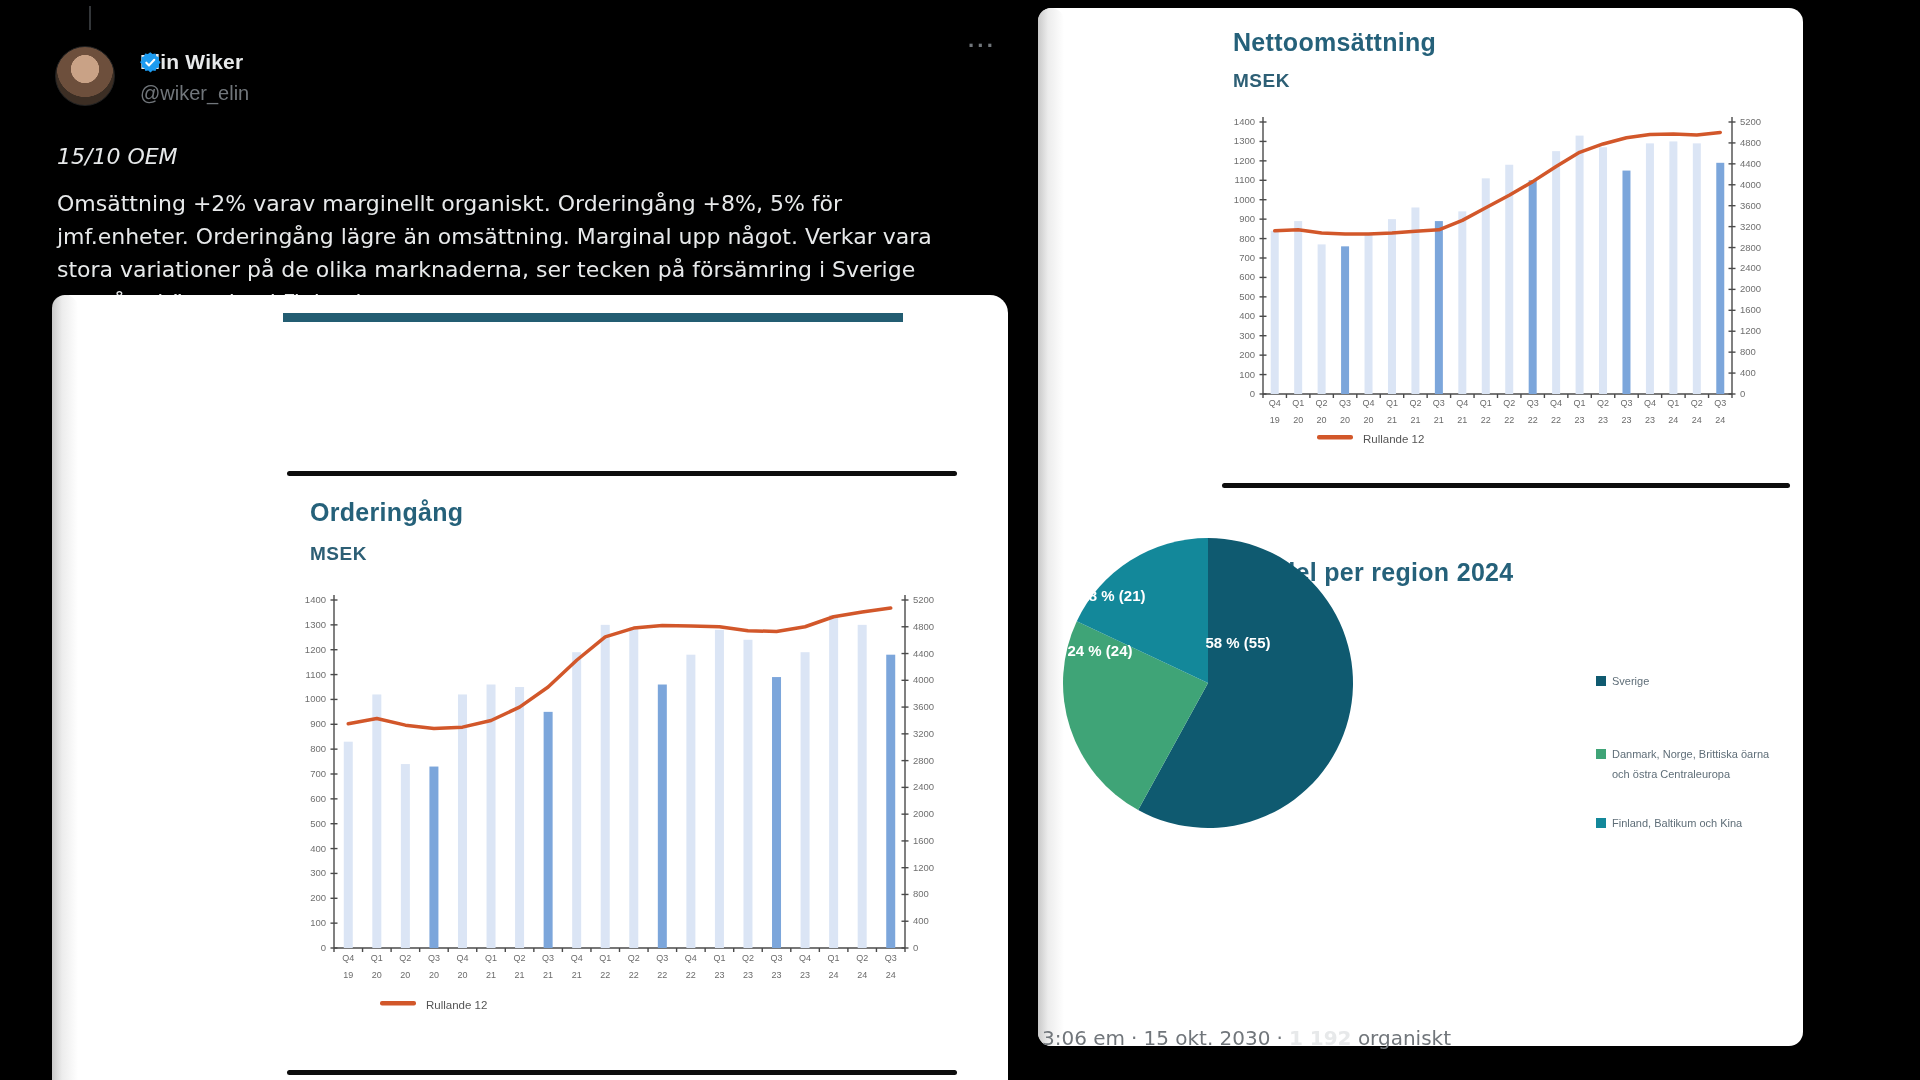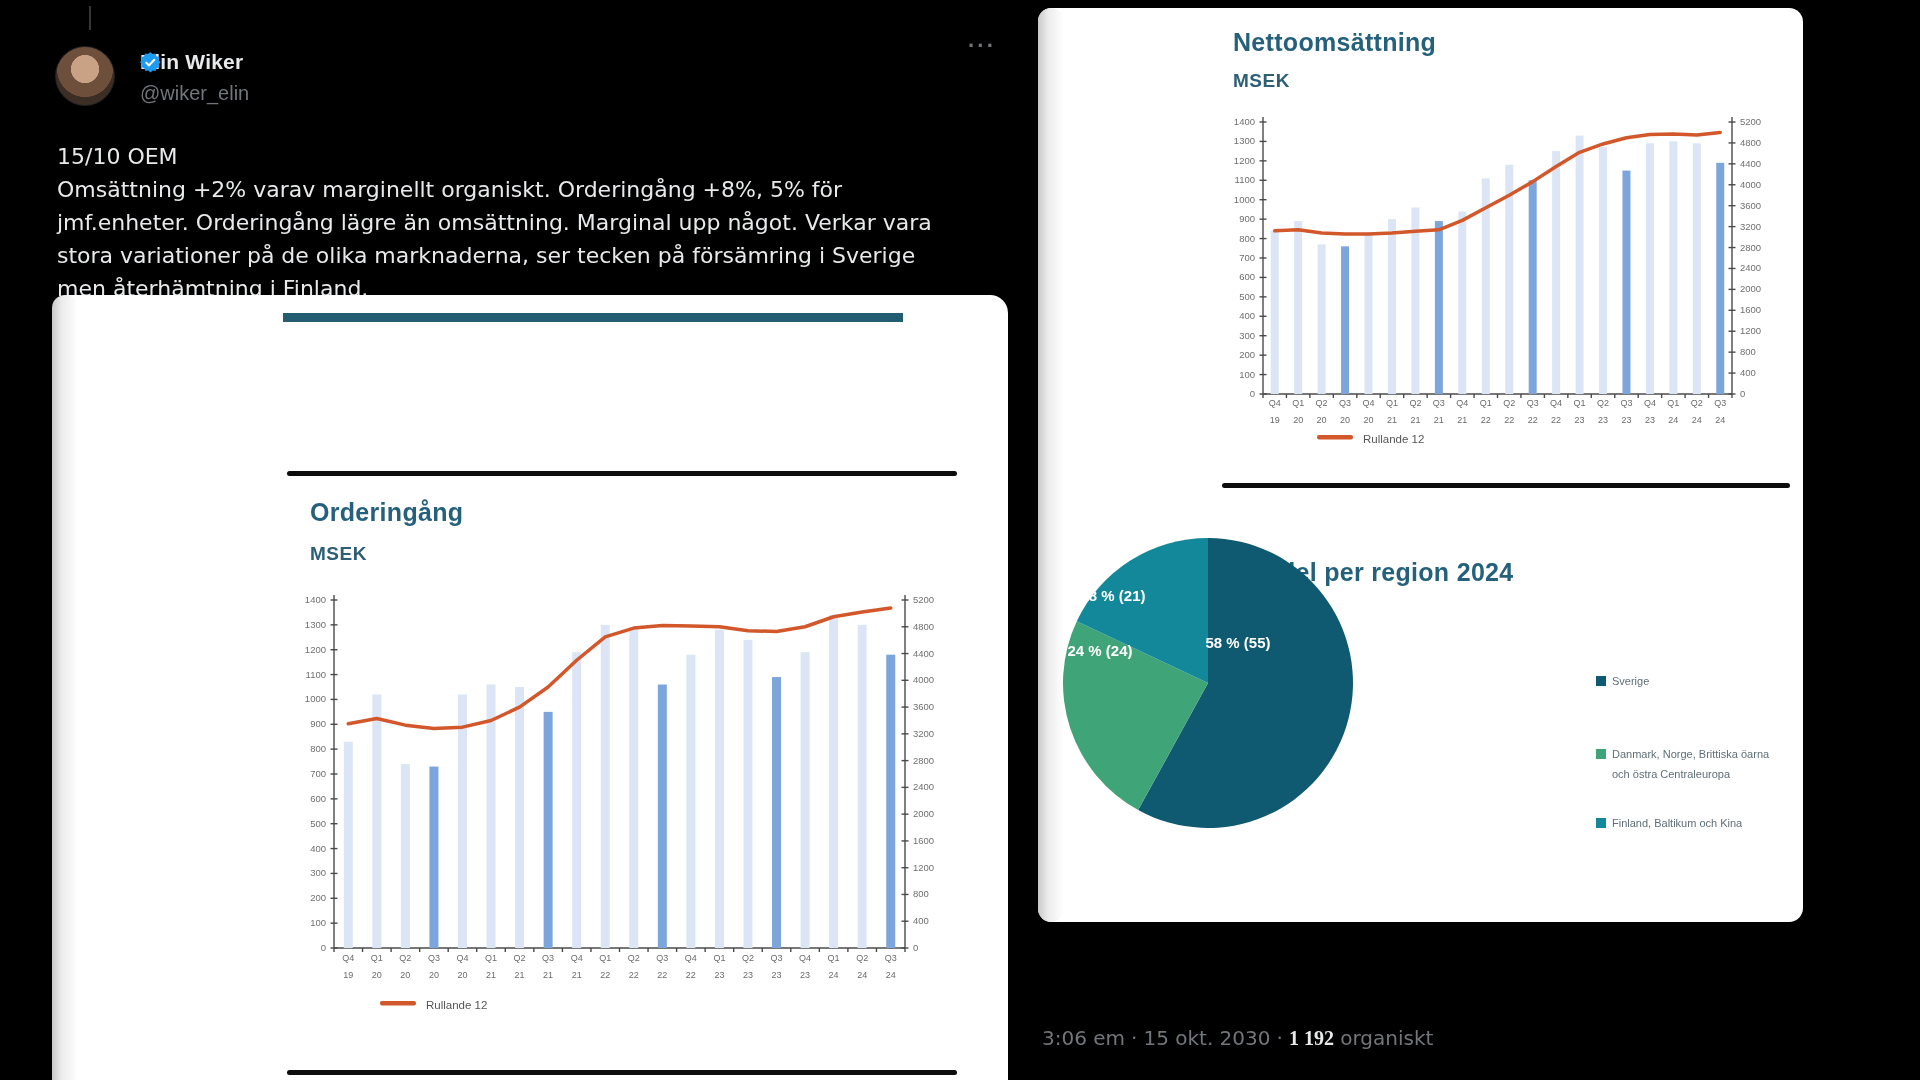--- a/index.html
+++ b/index.html
@@ -12,25 +12,25 @@
           border:1px solid #222;}
   .name-row{position:absolute;left:140px;top:50px;display:flex;align-items:center;gap:7px;}
   .author-name{color:#e7e9ea;font-size:21px;font-weight:bold;letter-spacing:.2px;}
   .badge{width:21px;height:21px;display:block;}
   .handle{position:absolute;left:140px;top:82px;color:#71767b;font-size:20px;}
   .more-btn{position:absolute;left:968px;top:36px;color:#71767b;font-size:22px;letter-spacing:2px;
             font-weight:bold;cursor:pointer;line-height:20px;}
   
   .tweet-text{position:absolute;left:57px;top:140px;width:900px;color:#e7e9ea;font-size:22px;
               line-height:33px;font-family:"DejaVu Sans","Liberation Sans",sans-serif;}
-  .tweet-text .t1{margin-bottom:0;}
+  .tweet-text .t1{margin-bottom:14px;font-style:italic;}
   
   .card{position:absolute;background:#fff;}
   .card-left{left:52px;top:295px;width:956px;height:800px;border-radius:18px 18px 0 0;}
-  .card-right{left:1038px;top:8px;width:765px;height:914px;border-radius:14px;}
+  .card-right{left:1038px;top:8px;width:765px;height:1038px;border-radius:14px;}
   .page-edge{position:absolute;left:0;top:0;bottom:0;width:26px;
              background:linear-gradient(90deg,#c9c9c9 0,#ececec 10px,#ffffff 26px);
              border-radius:inherit;}
   .teal-rule{position:absolute;left:231px;top:18px;width:620px;height:9px;background:#235d72;}
   .black-rule{position:absolute;background:#0d0d0d;height:5px;border-radius:3px;}
   .r1{left:235px;top:176px;width:670px;}
   .r2{left:235px;top:775px;width:670px;}
   .r3{left:184px;top:475px;width:568px;}
   .chart-title{position:absolute;color:#25617a;font-weight:bold;font-size:25px;letter-spacing:.3px;}
   .chart-sub{position:absolute;color:#2d5f75;font-weight:bold;font-size:19px;letter-spacing:.5px;}
@@ -43,21 +43,21 @@
   #pie{left:0;top:515px;}
   svg text{font-family:"Liberation Sans",sans-serif;}
   .ylab{font-size:9.5px;fill:#6f6f6f;}
   .xlab{font-size:9px;fill:#6b6b6b;}
   .leg{font-size:11.5px;fill:#555;}
   .pielab{font-size:15px;font-weight:bold;fill:#fff;}
   .pieleg{font-size:11px;fill:#5f6e78;}
   
   .footer{position:absolute;left:1042px;top:1026px;color:#71767b;font-size:20px;
           font-family:"DejaVu Sans","Liberation Sans",sans-serif;}
-  .footer .views{color:#e7e9ea;font-weight:bold;font-family:Liberation Serif, serif;}
+  .footer .views{color:#e7e9ea;font-weight:bold;}
   .footer .sep{padding:0 6px;}
 </style>
 </head>
 <body>
 
 <div class="stage">
 
   <div class="thread-stub"></div>
   <div class="avatar"></div>
 

